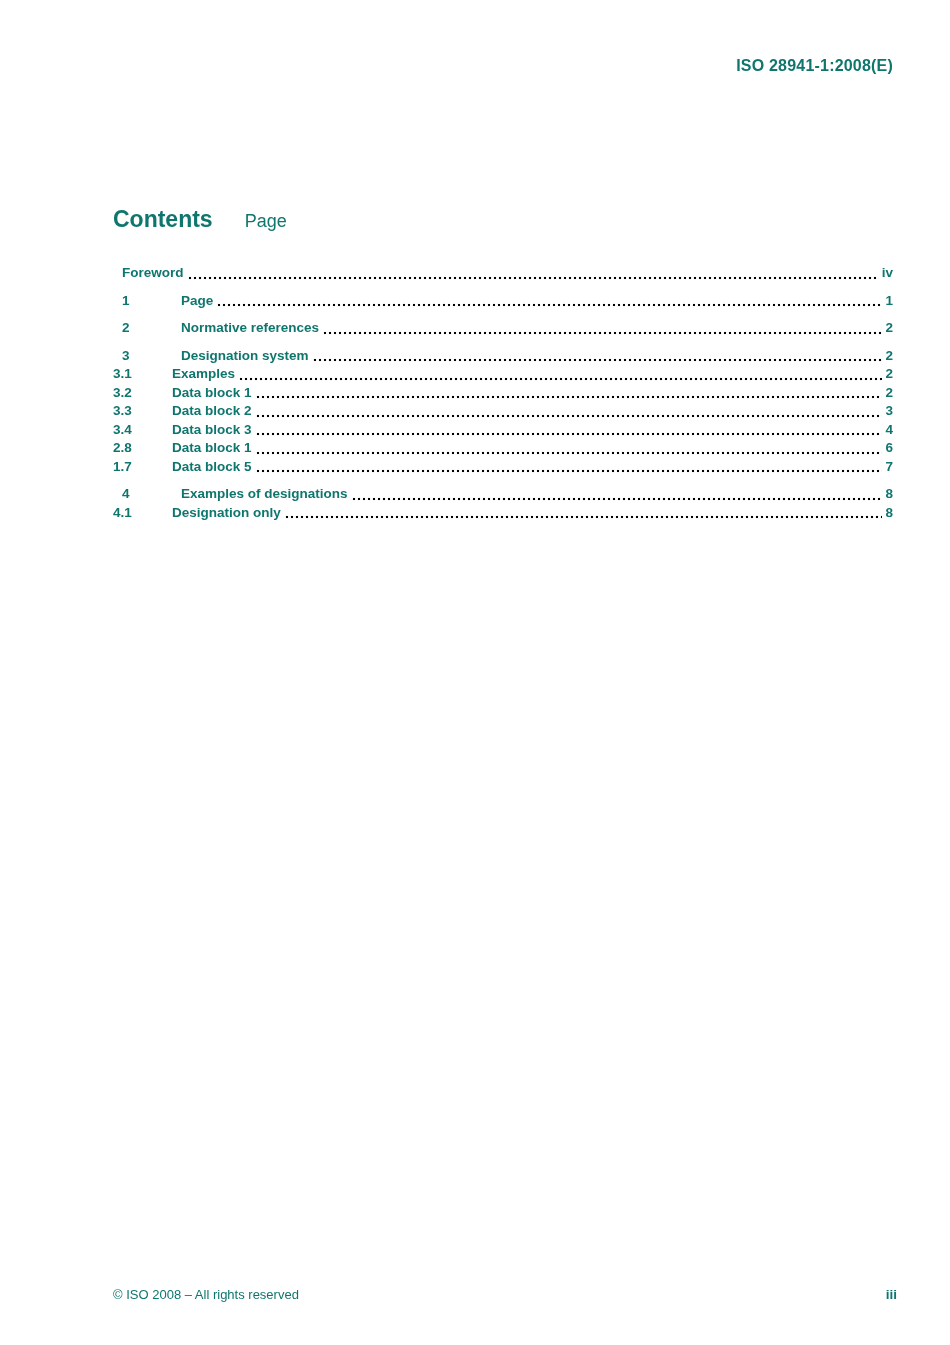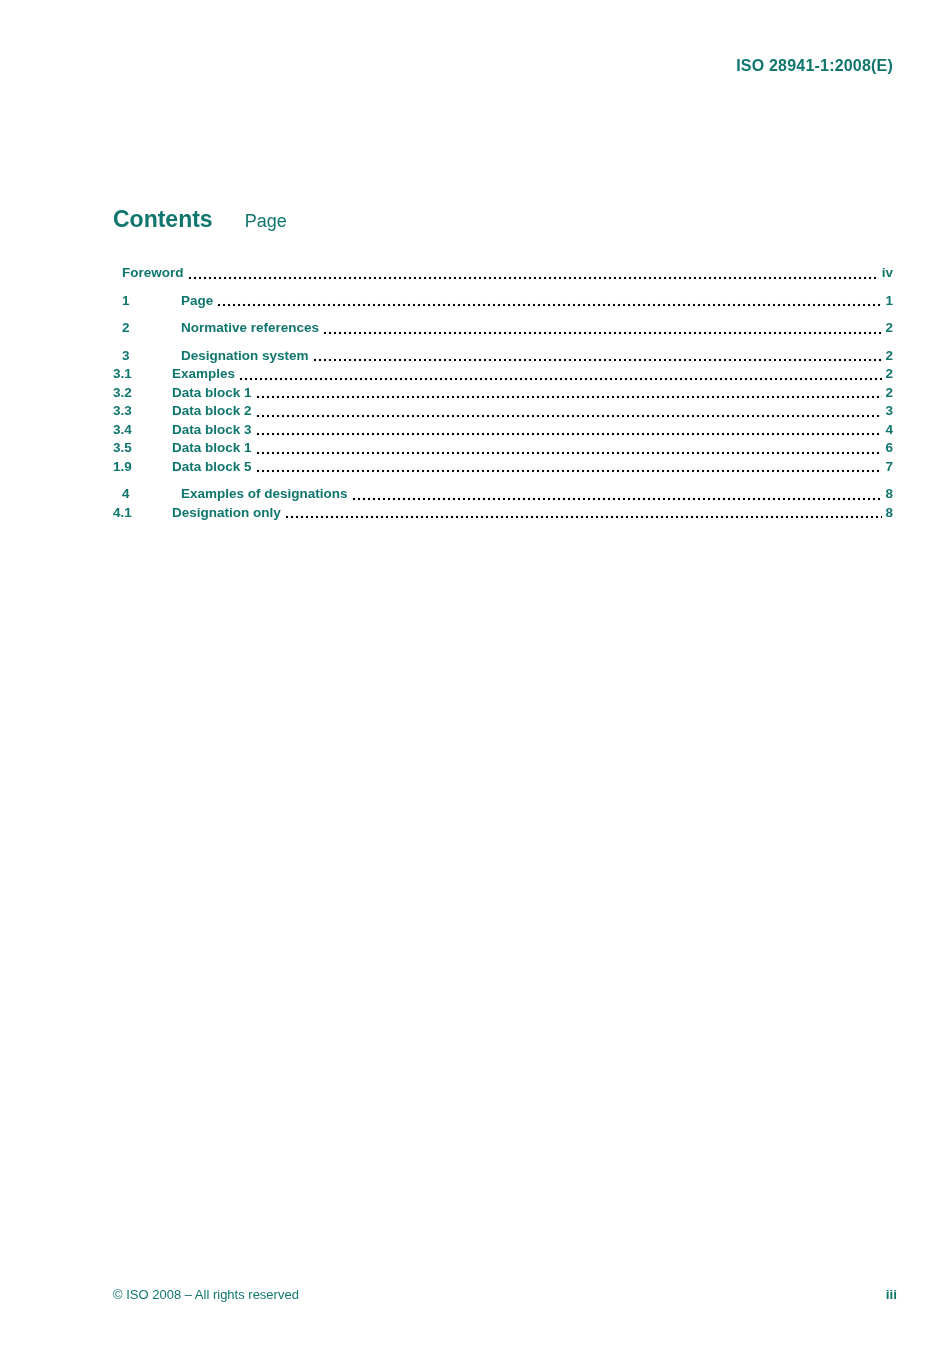--- a/index.html
+++ b/index.html
@@ -154,27 +154,27 @@
       <span class="dots"></span>
       <span class="toc-page">3</span>
     </div>
       <div class="toc-row">
       <span class="toc-num">3.4</span>
       <span class="toc-title">Data block 3</span>
       <span class="dots"></span>
       <span class="toc-page">4</span>
     </div>
       <div class="toc-row">
-      <span class="toc-num">3.5</span>
+      <span class="toc-num">2.8</span>
       <span class="toc-title">Data block 1</span>
       <span class="dots"></span>
       <span class="toc-page">6</span>
     </div>
       <div class="toc-row">
-      <span class="toc-num">1.9</span>
+      <span class="toc-num">1.7</span>
       <span class="toc-title">Data block 5</span>
       <span class="dots"></span>
       <span class="toc-page">7</span>
     </div>
       <div class="toc-row group-start">
       <span class="toc-num">4</span>
       <span class="toc-title">Examples of designations</span>
       <span class="dots"></span>
       <span class="toc-page">8</span>
     </div>

